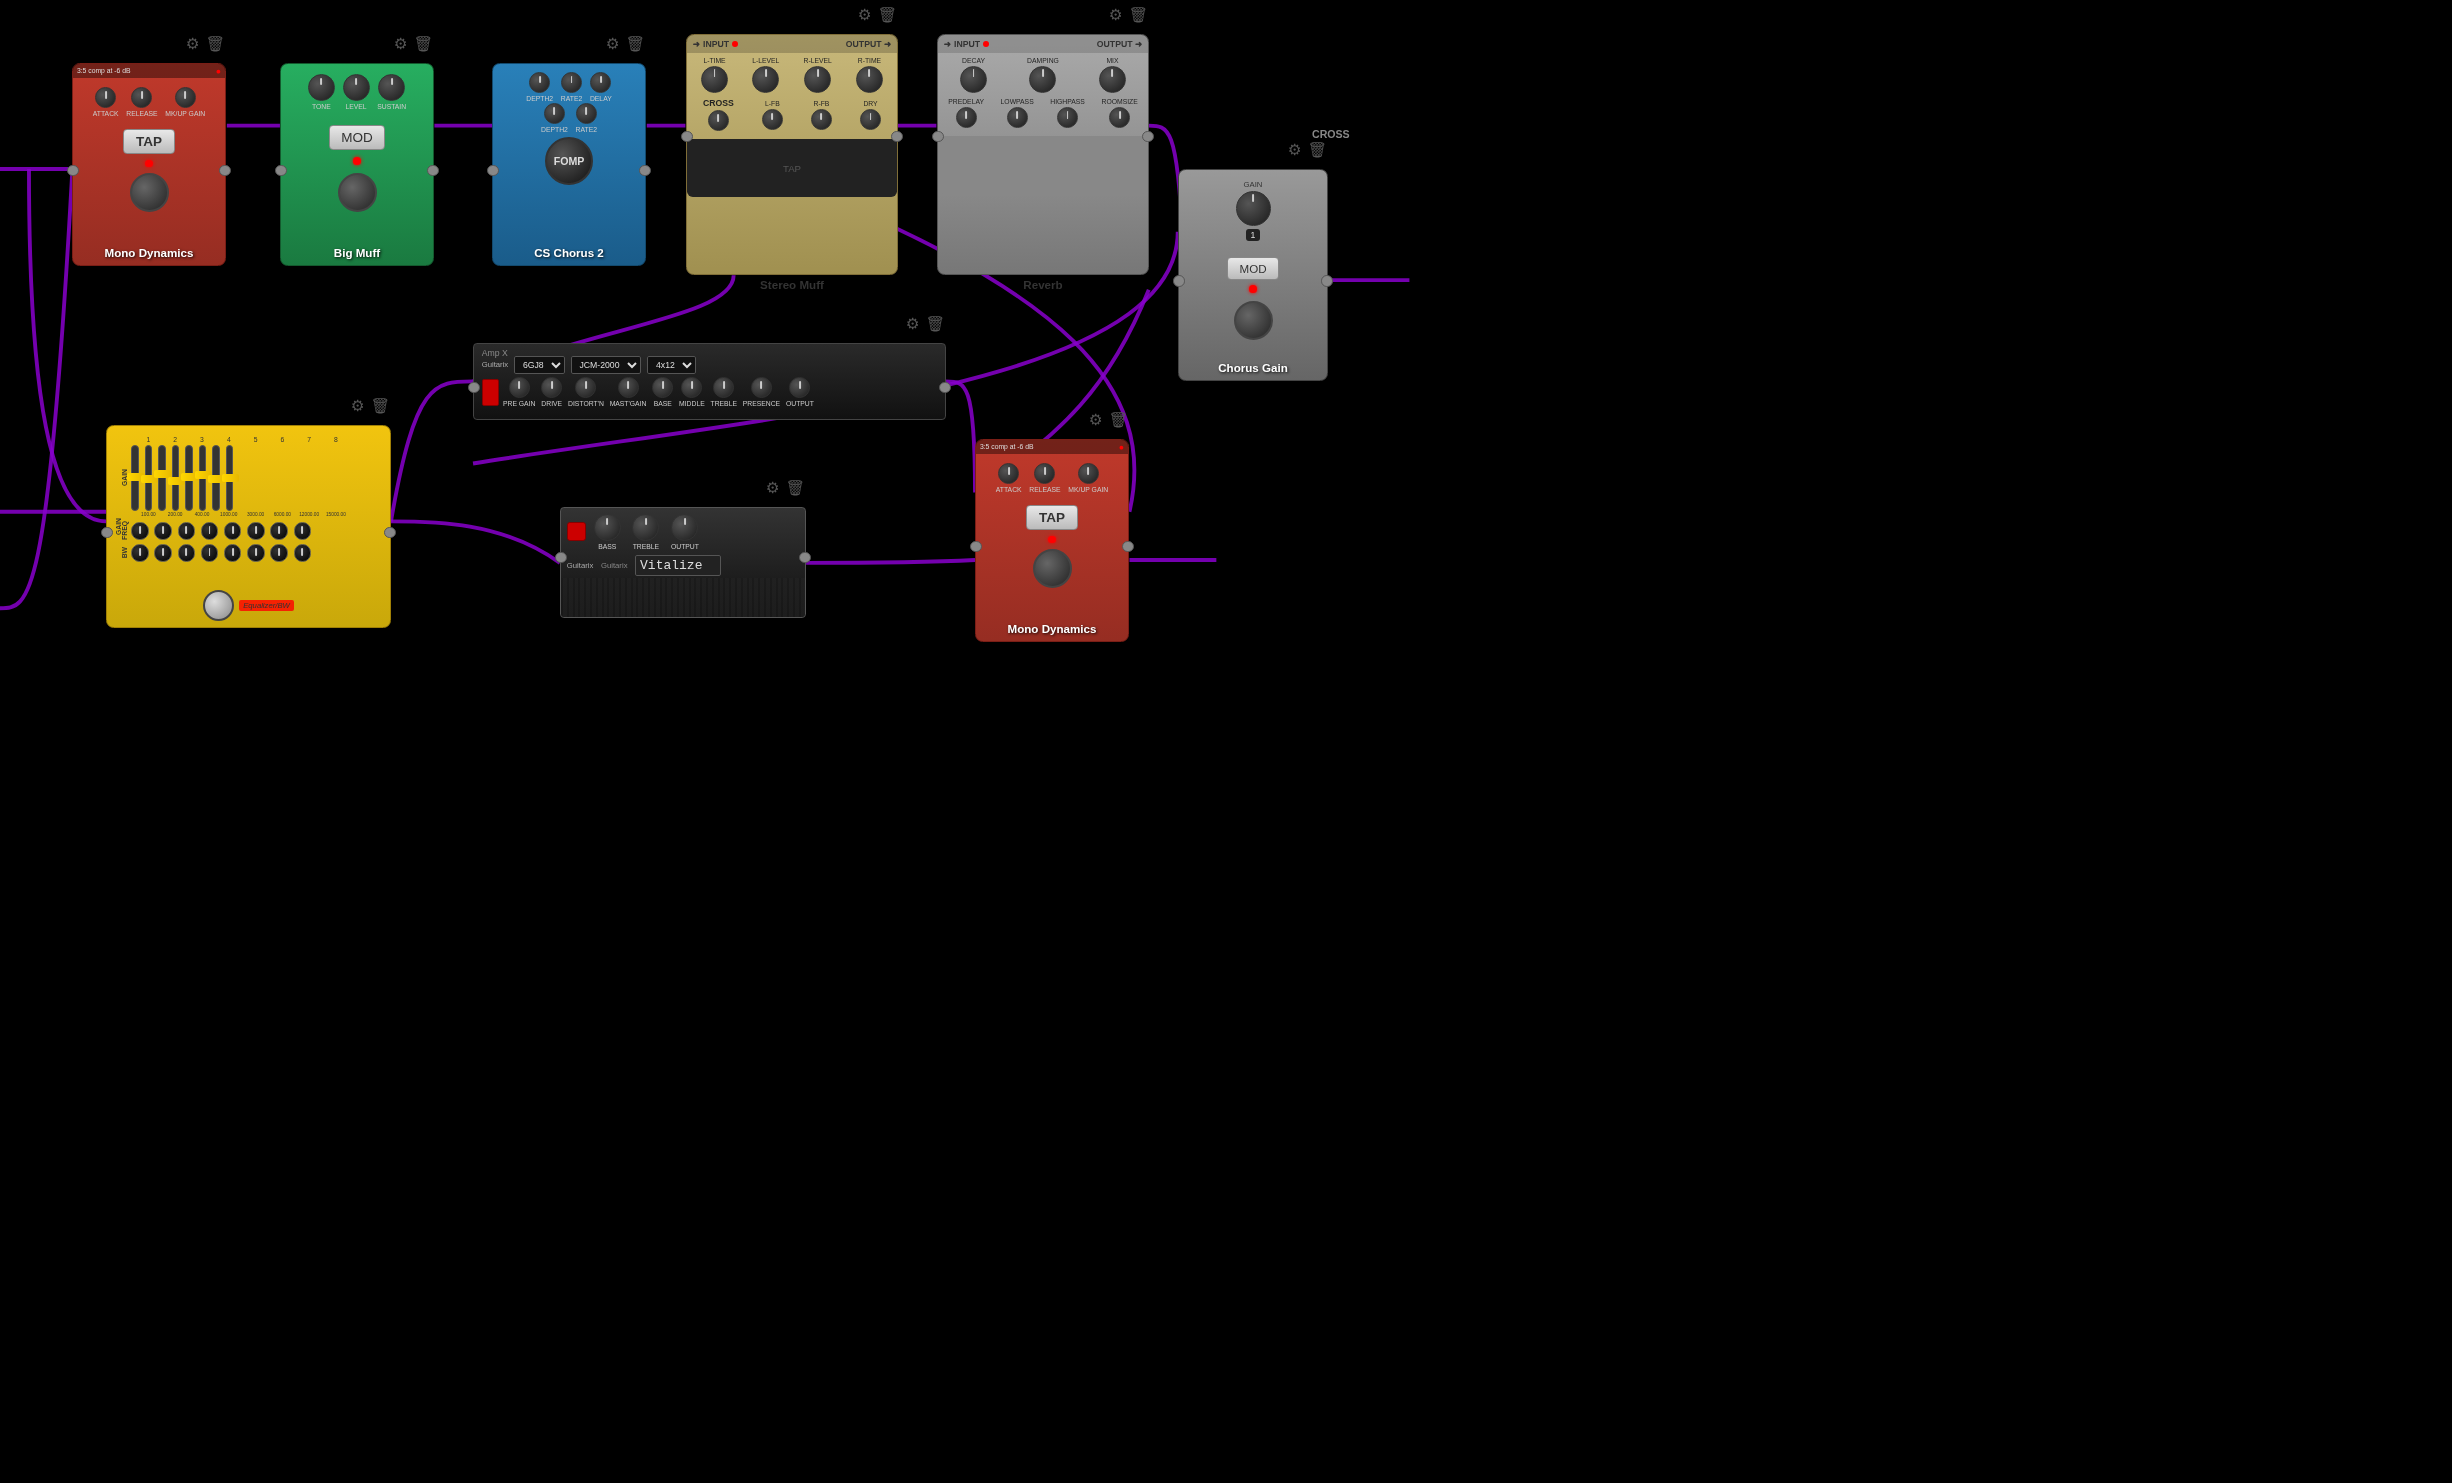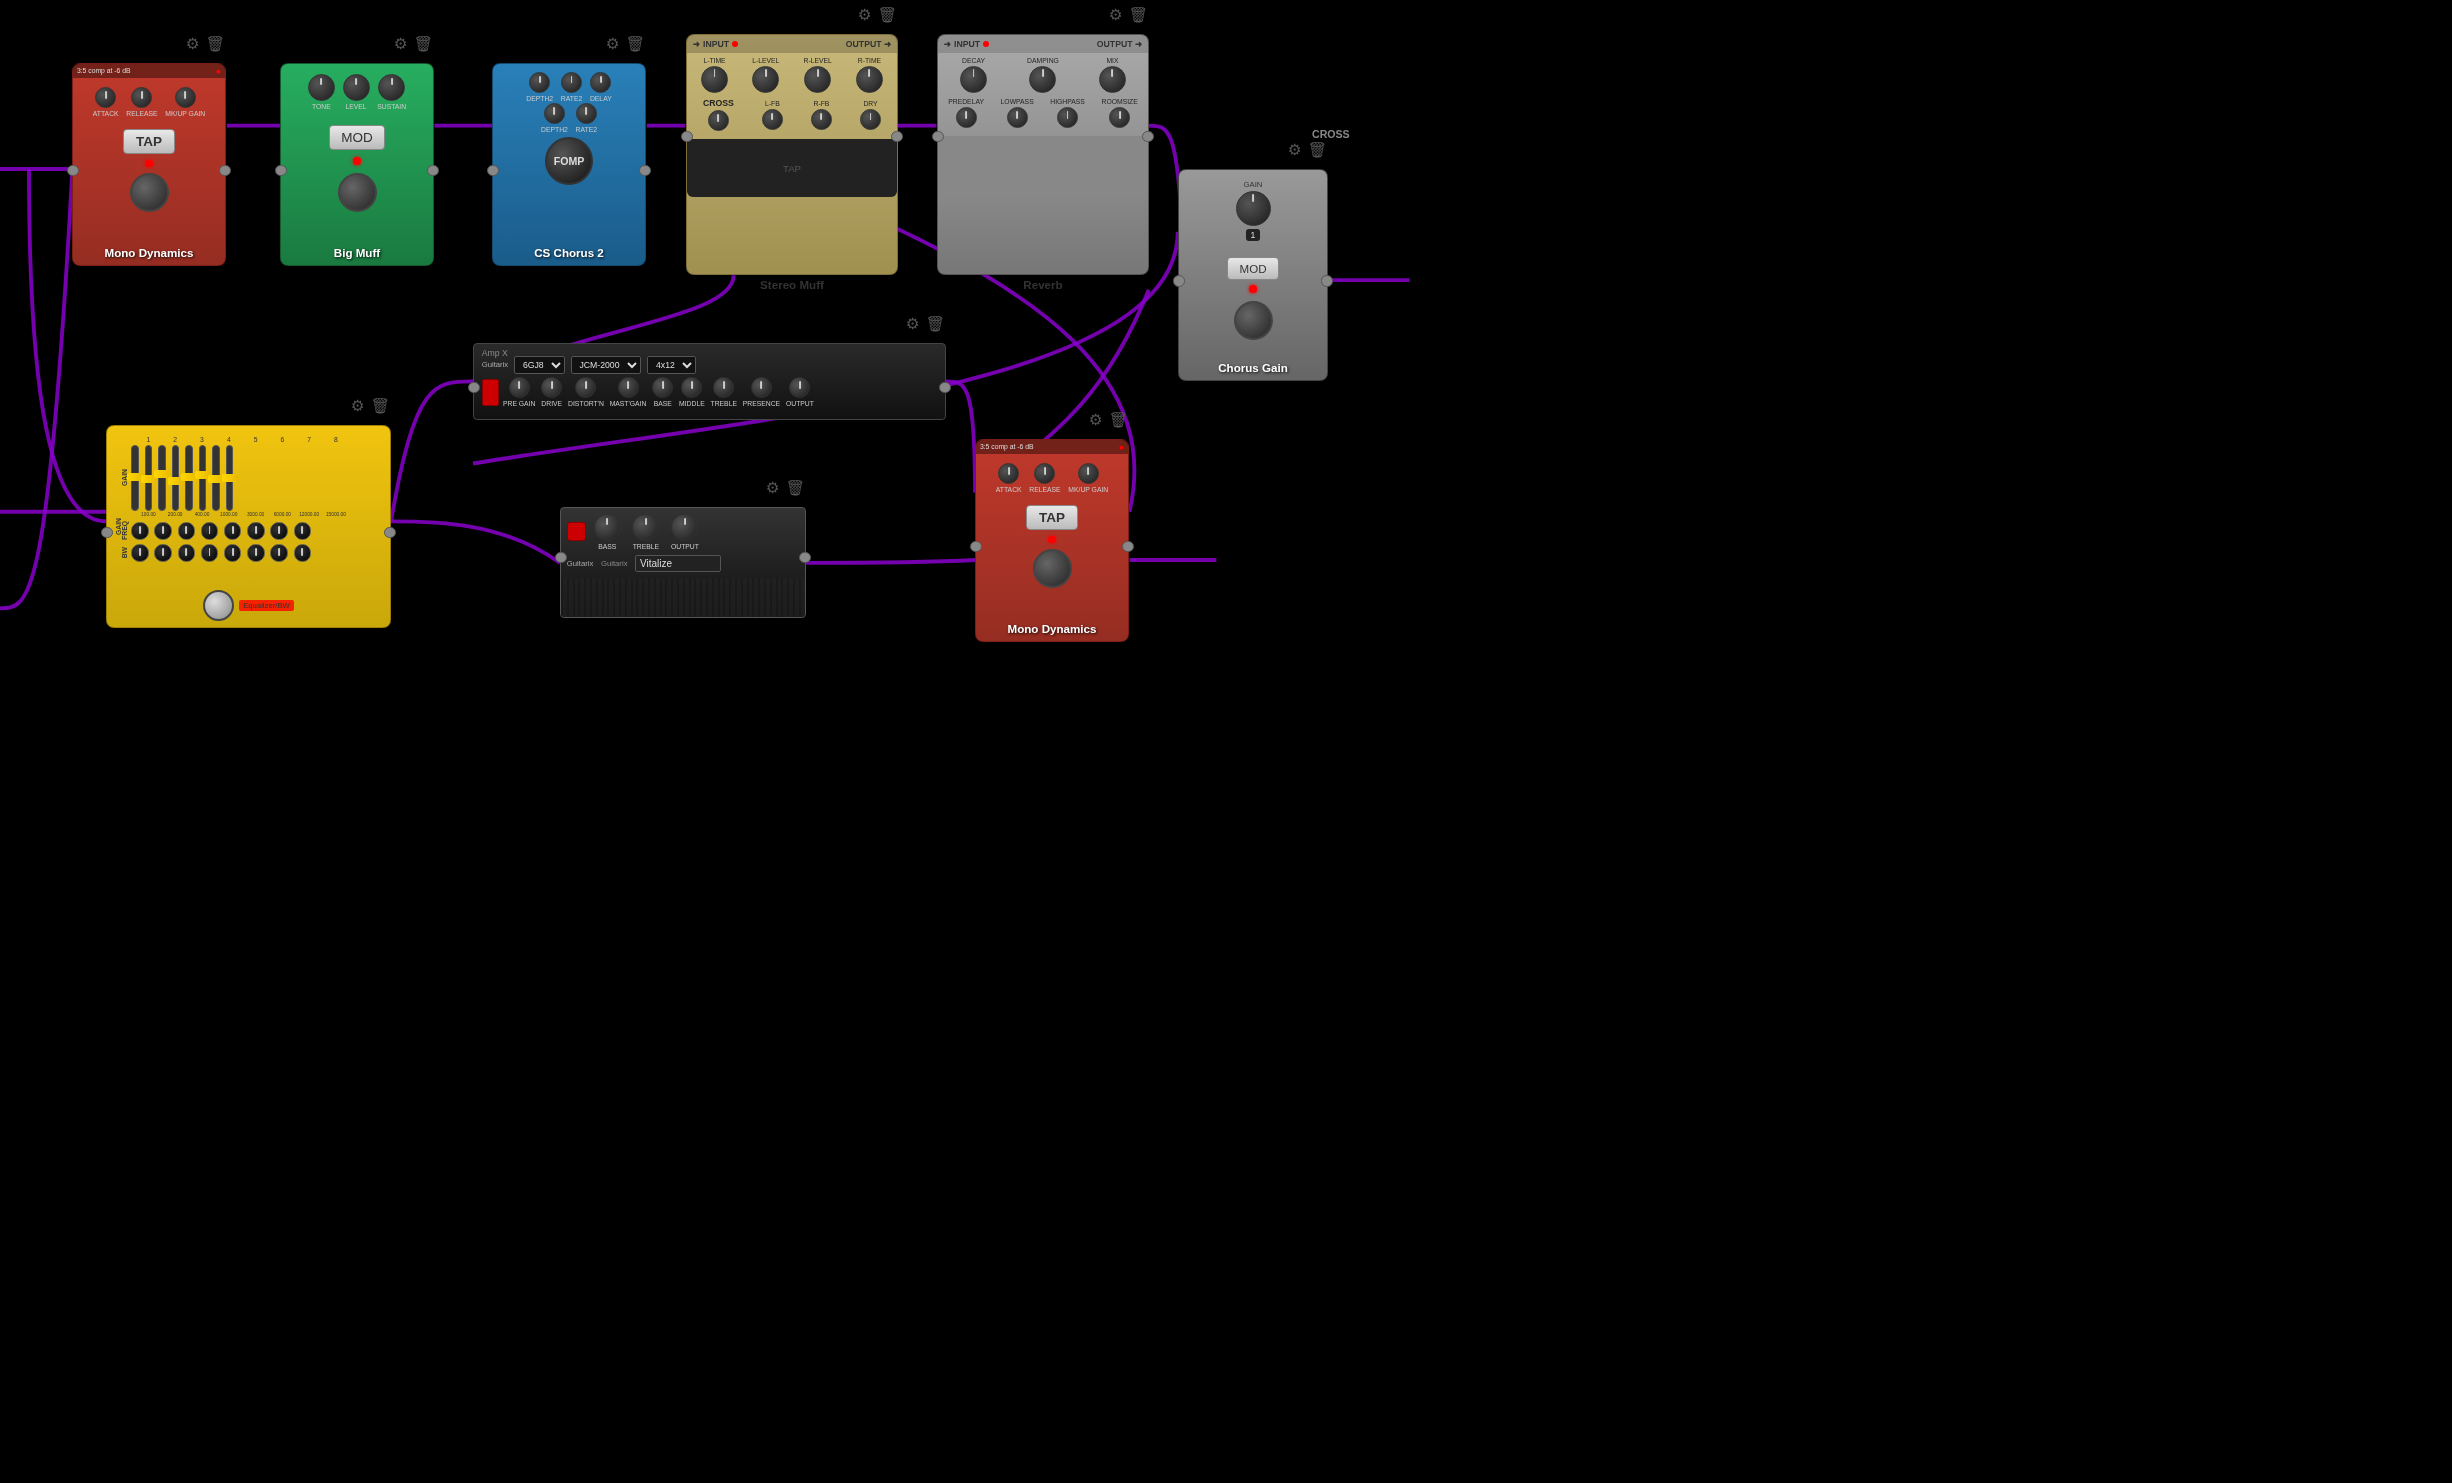--- a/index.html
+++ b/index.html
@@ -842,21 +842,21 @@
         <div class="knob" style="width:17.4px;height:17.4px;background:radial-gradient(circle at 35% 35%,#333,#000);border:1px solid #555;"></div>
         <div class="knob" style="width:17.4px;height:17.4px;background:radial-gradient(circle at 35% 35%,#333,#000);border:1px solid #555;"></div>
         <div class="knob" style="width:17.4px;height:17.4px;background:radial-gradient(circle at 35% 35%,#333,#000);border:1px solid #555;"></div>
         <div class="knob" style="width:17.4px;height:17.4px;background:radial-gradient(circle at 35% 35%,#333,#000);border:1px solid #555;"></div>
         <div class="knob" style="width:17.4px;height:17.4px;background:radial-gradient(circle at 35% 35%,#333,#000);border:1px solid #555;"></div>
         <div class="knob" style="width:17.4px;height:17.4px;background:radial-gradient(circle at 35% 35%,#333,#000);border:1px solid #555;"></div>
       </div>
     </div>
   </div>
 
-  <div style="position:absolute;bottom:5.8px;left:0;right:0;display:flex;align-items:center;justify-content:center;gap:5px;">
+  <div style="position:absolute;bottom:5.8px;left:0;right:0;display:flex;align-items:center;justify-content:center;gap:5px;font-style:italic;">
     <div class="footswitch" style="width:31px;height:31px;background:radial-gradient(circle at 35% 35%,#ddd,#888);"></div>
     <span style="font-size:7.7px;color:#333;background:rgba(255,0,0,0.8);padding:1px 3.9px;border-radius:1.9px;">Equalizer/BW</span>
   </div>
 
   <div class="port" style="left:-5.8px;top:50%;"></div>
   <div class="port" style="right:-5.8px;top:50%;"></div>
 </div>
 
 <div id="pedal-gx-cabinet" class="pedal">
   <div class="pedal-toolbar">
@@ -880,21 +880,21 @@
         <div class="knob-group">
           <div class="knob"></div>
           <span class="knob-label">OUTPUT</span>
         </div>
       </div>
     </div>
 
     <div style="display:flex;align-items:center;gap:7.7px;margin-top:5.8px;">
       <span style="font-size:7.7px;color:#aaa;">Guitarix</span>
       <span style="font-size:7.7px;color:#888;">Guitarix</span>
-      <input type="text" style="background: rgb(34, 34, 34); border: 1px solid rgb(85, 85, 85); color: rgb(221, 221, 221); font-size: 10px; padding: 1.9px 3.9px; border-radius: 1.9px; width: 86px;" value="Vitalize">
+      <input type="text" style="background: rgb(34, 34, 34); border: 1px solid rgb(85, 85, 85); color: rgb(221, 221, 221); font-size: 13px; padding: 1.9px 3.9px; border-radius: 1.9px; width: 86px; font-family: Liberation Mono, monospace;" value="Vitalize">
     </div>
   </div>
 
   <div style="position:absolute;bottom:0;left:0;right:0;height:39px;background:repeating-linear-gradient(90deg,#1a1a1a 0px,#1a1a1a 1.9px,#222 1.9px,#222 5.8px);border-radius:0 0 3.9px 3.9px;opacity:0.7;"></div>
   <div class="port" style="left:-5.8px;top:40%;"></div>
   <div class="port" style="right:-5.8px;top:40%;"></div>
 </div>
 
 <div id="pedal-mono-dyn-2" class="pedal">
   <div class="pedal-toolbar">

